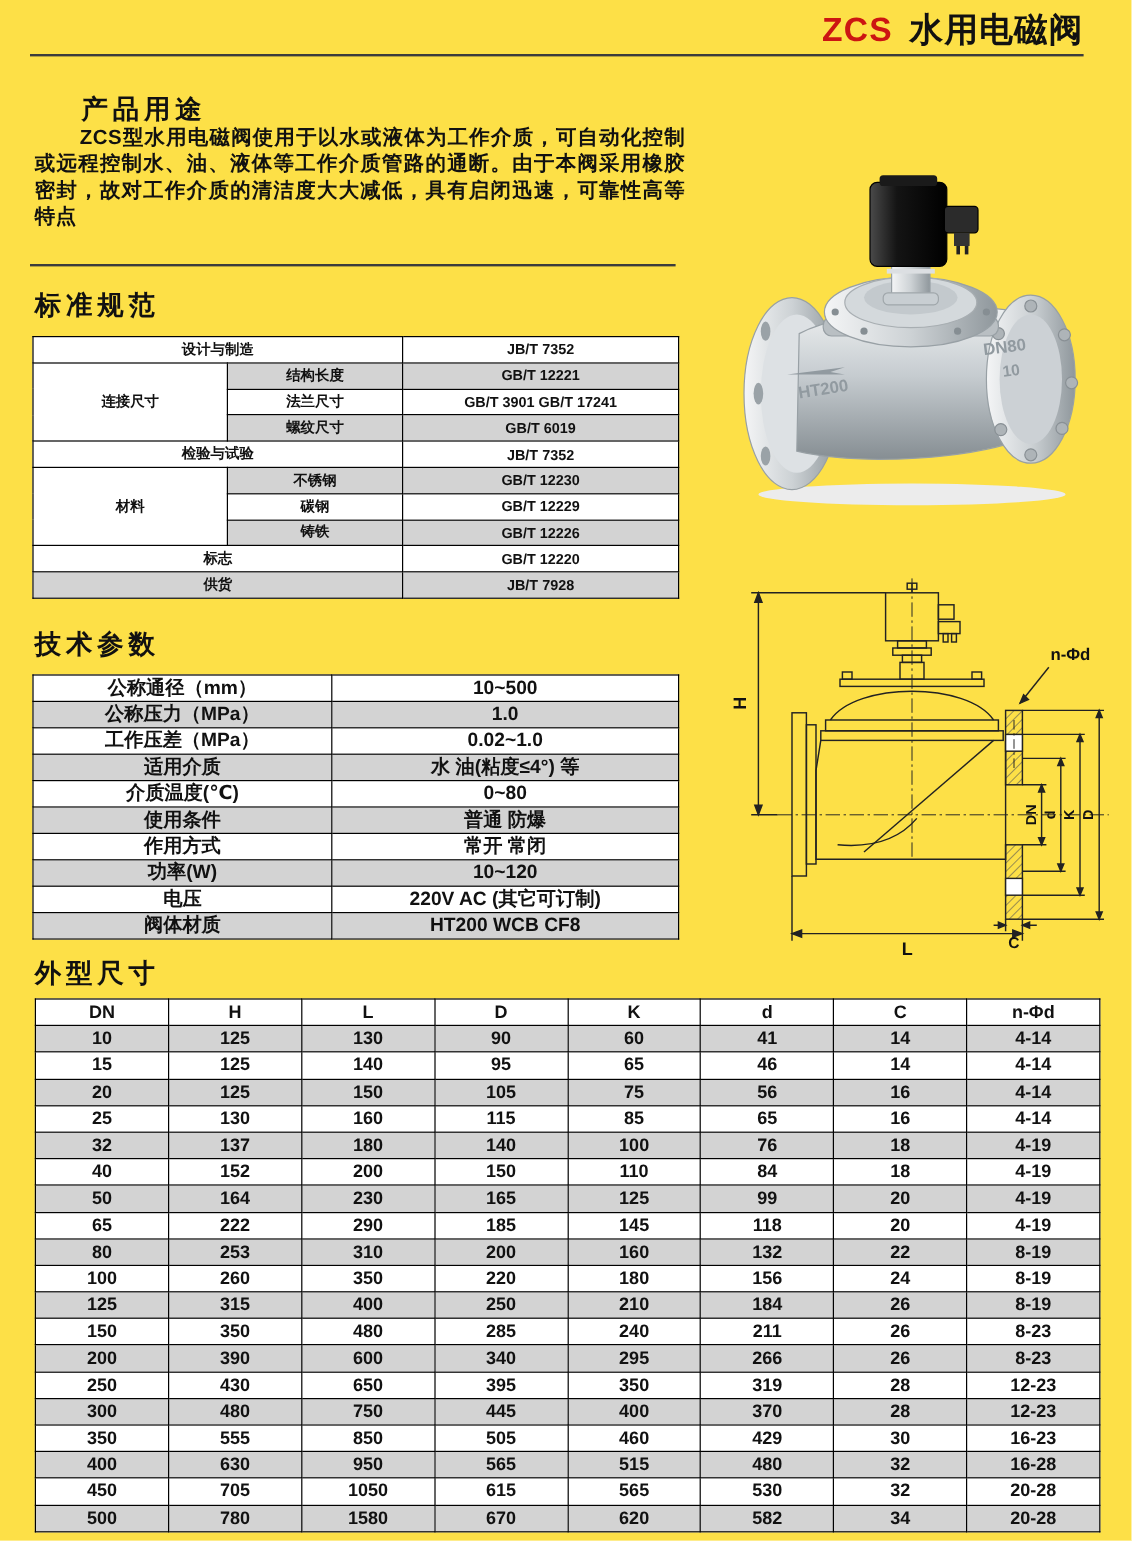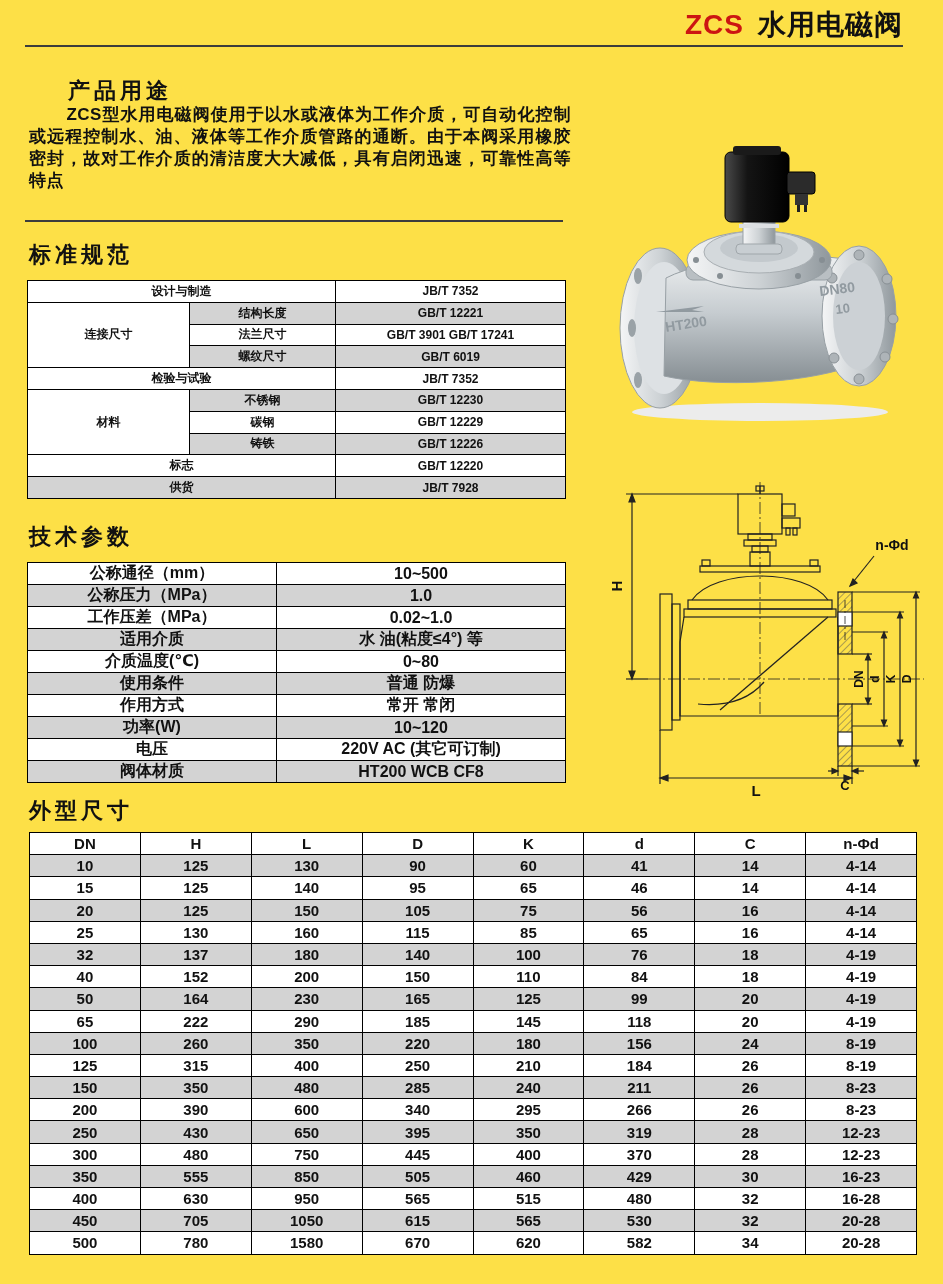--- a/index.html
+++ b/index.html
@@ -258,20 +258,30 @@
           <td>65</td>
           <td>222</td>
           <td>290</td>
           <td>185</td>
           <td>145</td>
           <td>118</td>
           <td>20</td>
           <td>4-19</td>
         </tr>
         <tr>
+          <td>80</td>
+          <td>253</td>
+          <td>310</td>
+          <td>200</td>
+          <td>160</td>
+          <td>132</td>
+          <td>22</td>
+          <td>8-19</td>
+        </tr>
+        <tr>
           <td>100</td>
           <td>260</td>
           <td>350</td>
           <td>220</td>
           <td>180</td>
           <td>156</td>
           <td>24</td>
           <td>8-19</td>
         </tr>
         <tr>

